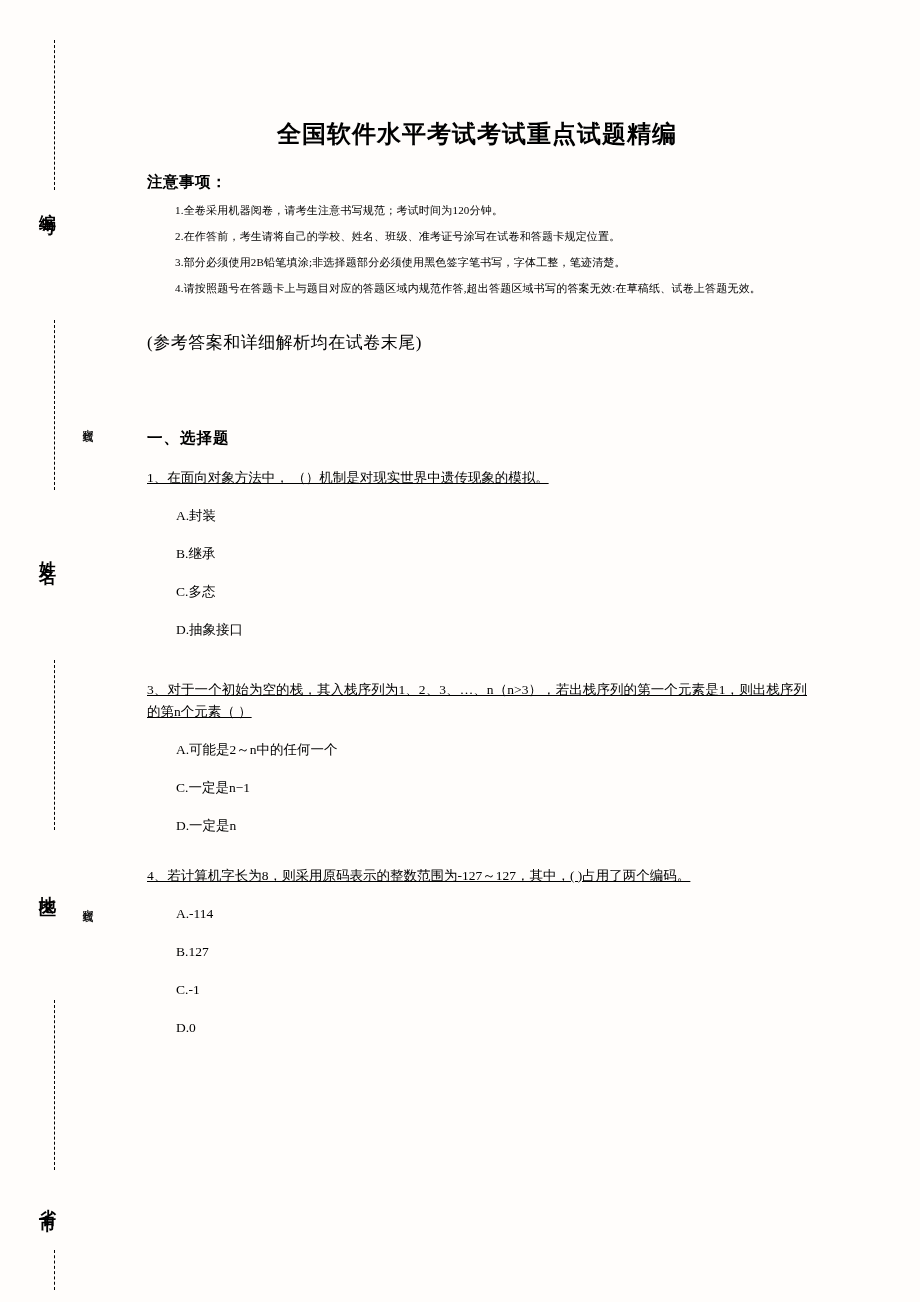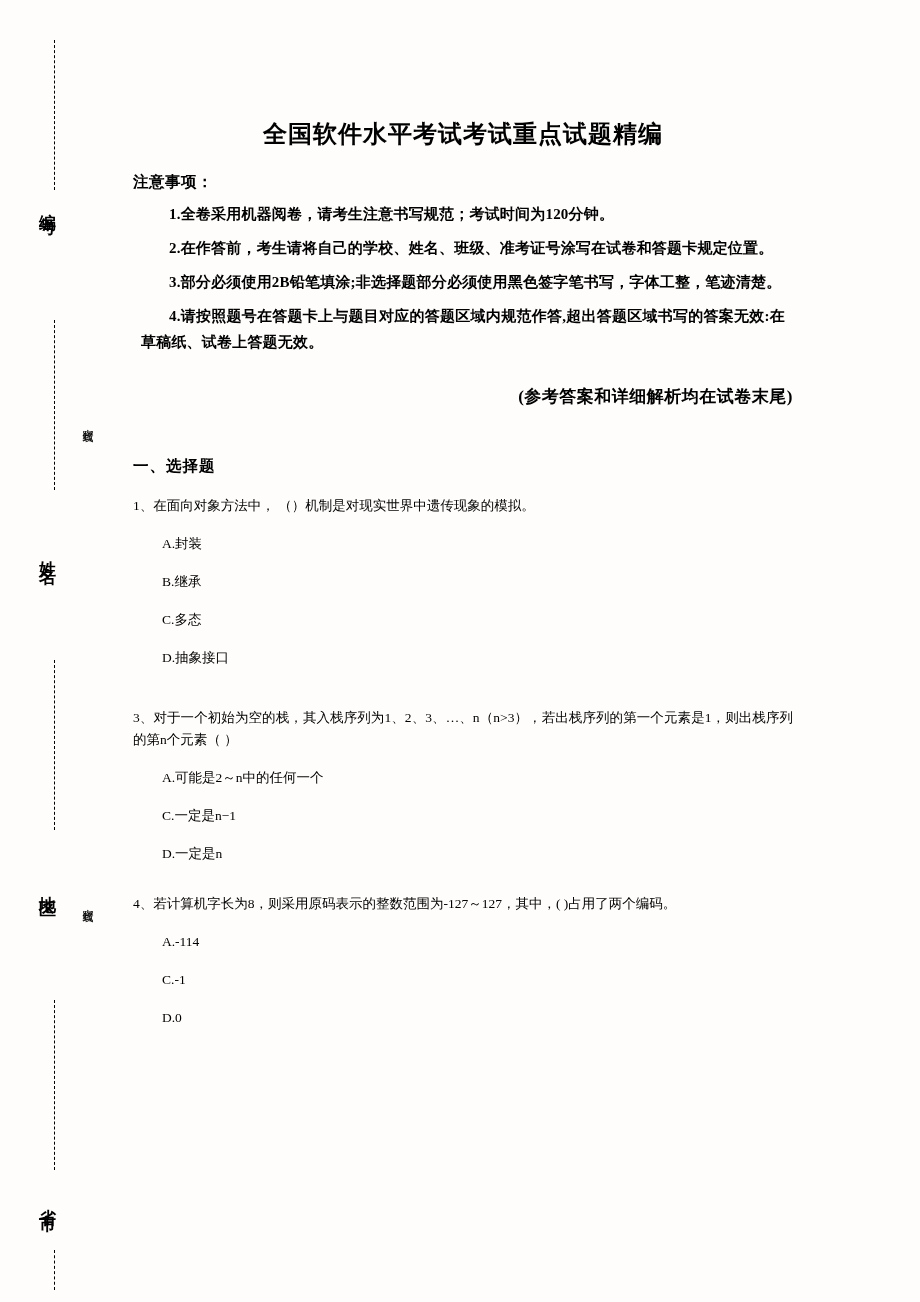--- a/index.html
+++ b/index.html
@@ -50,69 +50,69 @@
   .seal-word {
     left: 82px;
     font-size: 11px;
     letter-spacing: 1px;
     line-height: 12px;
   }
 
   
   #doc {
     position: absolute;
-    left: 133px;
+    left: 147px;
     top: 0;
     width: 660px;
   }
   h1.doc-title {
     font-size: 24px;
     font-weight: bold;
     text-align: center;
     margin: 118px 0 22px 0;
     letter-spacing: 1px;
     font-family: "Liberation Serif", "DejaVu Serif", serif;
   }
   .notice-head {
     font-size: 15.5px;
     font-weight: bold;
     margin: 4px 0 4px 0;
     letter-spacing: 0.5px;
   }
   .notice-item {
-    font-size: 15px;
+    font-size: 11px;
     line-height: 26px;
     text-indent: 28px;
-    margin: 8px;
+    margin: 0;
     text-align: justify;
     letter-spacing: 0.2px;
-    font-weight: bold;
   }
   .answers-note {
-    text-align: right;
+    text-align: left;
     font-size: 17px;
-    font-weight: bold;
+    font-weight: normal;
     margin: 30px 0 12px 0;
     letter-spacing: 0.5px;
   }
   .section-title {
     font-size: 15.5px;
     font-weight: bold;
-    margin: 48px 0 18px 0;
+    margin: 74px 0 18px 0;
     letter-spacing: 1px;
     font-family: Liberation Serif, serif;
   }
   .question {
     margin: 0 0 18px 0;
   }
   .q-stem {
     font-size: 13.5px;
     line-height: 22px;
     margin: 0 0 2px 0;
     text-align: justify;
+    text-decoration: underline;
   }
   .q-option {
     font-size: 13.5px;
     line-height: 22px;
     margin: 16px;
     padding-left: 13px;
   }
   .spacer-q { height: 10px; }
 </style>
 </head>
@@ -179,18 +179,19 @@
       <p class="q-stem">3、对于一个初始为空的栈，其入栈序列为1、2、3、…、n（n&gt;3），若出栈序列的第一个元素是1，则出栈序列的第n个元素（    ）</p>
       <p class="q-option">A.可能是2～n中的任何一个</p>
       <p class="q-option">C.一定是n−1</p>
       <p class="q-option">D.一定是n</p>
     </div>
     <div class="spacer-q"></div>
 
     <div class="question">
       <p class="q-stem">4、若计算机字长为8，则采用原码表示的整数范围为-127～127，其中，( )占用了两个编码。</p>
       <p class="q-option">A.-114</p>
+      <p class="q-option">B.127</p>
       <p class="q-option">C.-1</p>
       <p class="q-option">D.0</p>
     </div>
 
   </div>
 </div>
 
 </body></html>

